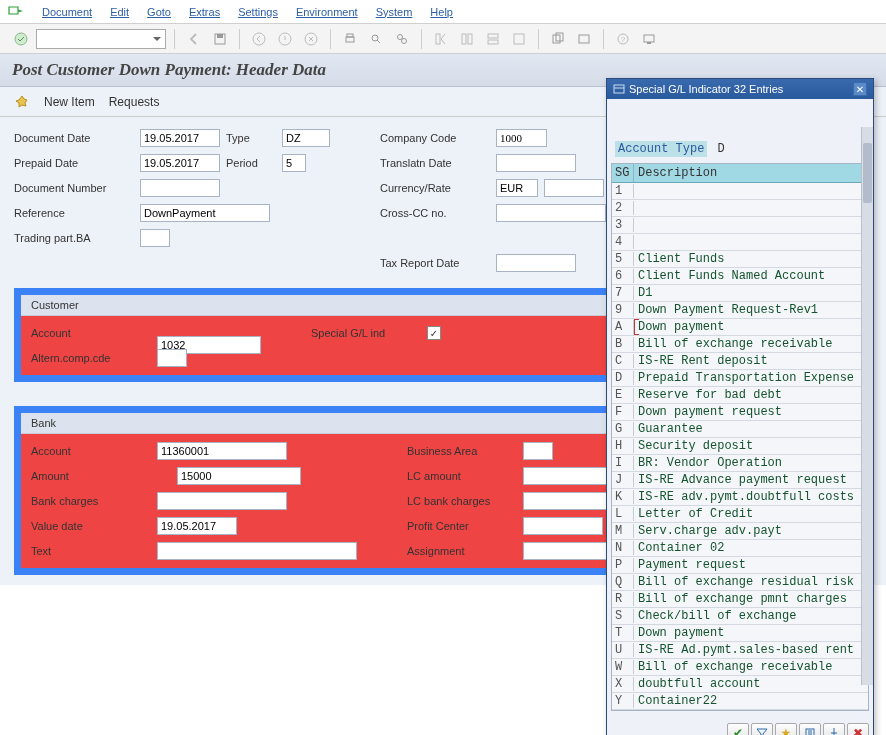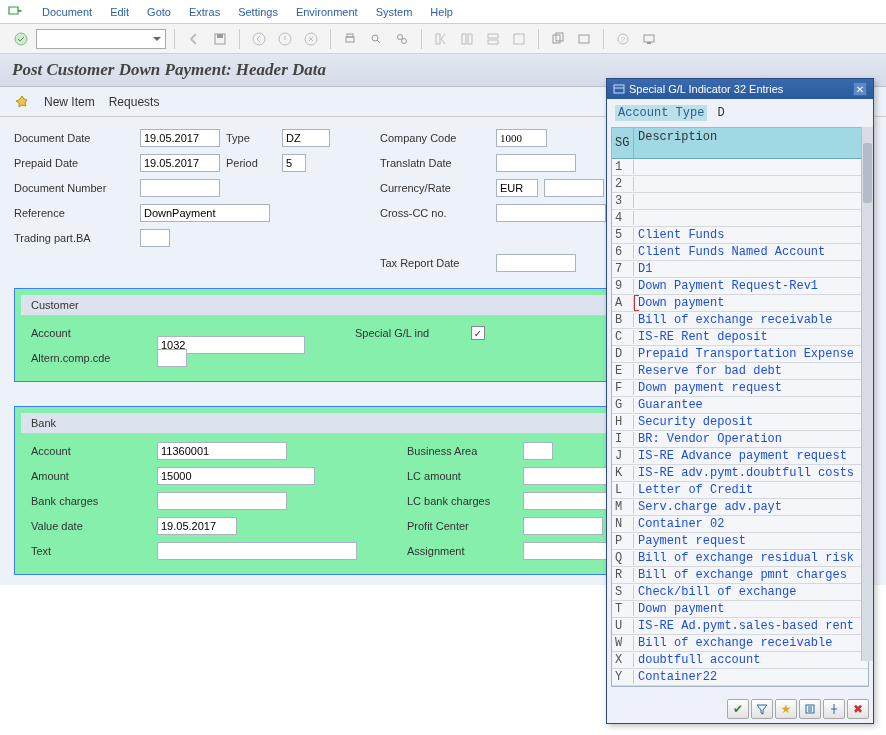--- a/index.html
+++ b/index.html
@@ -1,21 +1,21 @@
 <!DOCTYPE html>
 <html><head>
 <meta charset="utf-8">
 <style>
 * { box-sizing: border-box; margin: 0; padding: 0; }
 body { font-family: Arial, sans-serif; font-size: 11px; background: #fff; width: 886px; height: 735px; position: relative; color: #333; }
 
 
 .menubar { display: flex; align-items: center; height: 24px; background: #fff; border-bottom: 1px solid #d0d0d0; padding: 0 6px; gap: 18px; }
 .menubar .menu-icon { width: 18px; height: 18px; display: flex; align-items: center; justify-content: center; }
-.menubar .menu-item { color: #2c5ea3; cursor: pointer; font-size: 11px; }
+.menubar .menu-item { color: #2c5ea3; text-decoration: underline; cursor: pointer; font-size: 11px; }
 
 
 .toolbar { display: flex; align-items: center; height: 30px; background: #f4f4f4; border-bottom: 1px solid #d0d0d0; padding: 0 10px; gap: 4px; }
 .toolbar .tb-btn { width: 22px; height: 22px; display: flex; align-items: center; justify-content: center; color: #888; cursor: pointer; }
 .toolbar .tb-combo { width: 130px; height: 20px; border: 1px solid #aaa; background: #fff; display: flex; align-items: center; justify-content: flex-end; padding-right: 4px; }
 .toolbar .sep { width: 1px; height: 20px; background: #ccc; margin: 0 4px; }
 
 
 .page-title { background: linear-gradient(#e2e8f2,#d5dce8); font-family: Georgia, serif; font-style: italic; font-weight: bold; font-size: 17px; color: #444; padding: 6px 12px; border-bottom: 1px solid #b8c2d0; }
 
@@ -26,40 +26,40 @@
 
 
 .form-area { padding: 10px 14px; background: #edf1f8; }
 .form-grid { display: flex; gap: 50px; }
 .form-col { display: flex; flex-direction: column; gap: 3px; }
 .form-row { display: flex; align-items: center; height: 22px; gap: 6px; }
 .form-label { width: 120px; color: #333; font-size: 11px; }
 .form-input { height: 18px; border: 1px solid #a8b4c4; background: #fff; font-size: 11px; padding: 0 3px; }
 
 
-.group { margin-top: 14px; border: 1px solid #3b82f6; background: #86efac; padding: 6px; }
+.group { margin-top: 14px; border: 7px solid #3b82f6; background: #ef4444; padding: 0; }
 .group-title { background: #dce3ee; padding: 4px 10px; font-size: 11px; border-bottom: 1px solid #c4ccd8; }
 .group-body { padding: 6px 10px; display: flex; gap: 50px; }
 
 
 .popup { position: absolute; top: 78px; left: 606px; width: 268px; background: #eef2f8; border: 1px solid #2a4a80; box-shadow: 2px 2px 6px rgba(0,0,0,0.25); }
 .popup-title { background: linear-gradient(#3a6aae,#2a5a9e); color: #fff; font-size: 11px; padding: 3px 6px; display: flex; align-items: center; justify-content: space-between; }
 .popup-title .close-btn { width: 14px; height: 14px; background: #5a8ac8; border: 1px solid #3a6aae; display: flex; align-items: center; justify-content: center; color: #fff; cursor: pointer; font-size: 10px; }
 .popup-body { padding: 4px 4px 6px 4px; }
-.acct-row { display: flex; align-items: center; gap: 6px; padding: 2px 4px 6px; }
+.acct-row { display: flex; align-items: center; gap: 6px; padding: 2px 4px 6px; margin-top: 36px; }
 .acct-row .acct-label { font-family: "Courier New", monospace; font-size: 12px; color: #2a5a9e; background: #bce0e8; padding: 1px 3px; }
 .acct-row .acct-value { font-family: "Courier New", monospace; font-size: 12px; padding: 1px 4px; }
 .list-wrapper { border: 1px solid #a8b4c4; background: #f4f6fa; }
 .list-header { display: flex; background: #a0d8e4; border-bottom: 1px solid #6aa8bc; }
-.list-header .col-sg { width: 22px; padding: 8px 3px; font-family: "Courier New", monospace; font-size: 12px; border-right: 1px solid #88b8c8; }
+.list-header .col-sg { width: 22px; padding: 2px 3px; font-family: "Courier New", monospace; font-size: 12px; border-right: 1px solid #88b8c8; }
 .list-header .col-desc { flex: 1; padding: 2px 4px; font-family: "Courier New", monospace; font-size: 12px; }
 .list-rows { }
 .list-row { display: flex; border-bottom: 1px solid #d4d8e0; height: 17px; align-items: center; position: relative; }
 .list-row .col-sg { width: 22px; padding: 0 3px; font-family: "Courier New", monospace; font-size: 12px; border-right: 1px solid #c4ccd8; text-align: left; color: #555; }
-.list-row .col-desc { flex: 1; padding: 0 4px; font-family: "Courier New", monospace; font-size: 12px; color: #1d4ed8; white-space: nowrap; overflow: hidden; }
+.list-row .col-desc { flex: 1; padding: 0 4px; font-family: "Courier New", monospace; font-size: 12px; color: #14532d; white-space: nowrap; overflow: hidden; }
 .list-row.selected .col-desc { position: relative; }
 .sel-marker-left { position: absolute; left: 22px; top: 0; bottom: 0; width: 5px; border-left: 1px solid #cc3333; border-top: 1px dashed #cc3333; border-bottom: 1px dashed #cc3333; }
 .sel-marker-right { position: absolute; right: 0; top: 0; bottom: 0; width: 5px; border-right: 1px solid #cc3333; border-top: 1px dashed #cc3333; border-bottom: 1px dashed #cc3333; }
 .list-scroll { position: absolute; right: 0; top: 0; bottom: 32px; width: 12px; background: #d8dce4; border-left: 1px solid #b8c0cc; }
 .list-scroll .thumb { position: absolute; top: 16px; left: 1px; right: 1px; height: 60px; background: #b4bccc; border-radius: 2px; }
 .popup-buttons { display: flex; justify-content: flex-end; gap: 2px; padding: 6px 4px 4px; background: #eef2f8; }
 .popup-buttons .pbtn { width: 22px; height: 20px; background: linear-gradient(#fefefe,#e2e2e2); border: 1px solid #a8a8a8; border-radius: 2px; display: flex; align-items: center; justify-content: center; font-size: 12px; cursor: pointer; }
 .checkbox { width: 14px; height: 14px; border: 1px solid #888; background: #fff; display: inline-flex; align-items: center; justify-content: center; font-size: 10px; color: #333; }
 svg { display: block; }
 </style>
@@ -262,21 +262,21 @@
       </div>
     </div>
   </div>
 
   <div class="group">
     <div class="group-title">Customer</div>
     <div class="group-body">
       <div class="form-col">
         <div class="form-row">
           <span class="form-label">Account</span>
-          <input class="form-input" style="width: 148px; margin-top: 23px;" value="1032">
+          <input class="form-input" style="width: 104px; margin-top: 23px;" value="1032">
         </div>
         <div class="form-row">
           <span class="form-label">Altern.comp.cde</span>
           <input class="form-input" style="width: 30px;" value="">
         </div>
       </div>
       <div class="form-col">
         <div class="form-row">
           <span class="form-label" style="width:110px">Special G/L ind</span>
           <span class="checkbox">✓</span>
@@ -288,21 +288,21 @@
   <div class="group" style="margin-top:24px">
     <div class="group-title">Bank</div>
     <div class="group-body">
       <div class="form-col">
         <div class="form-row">
           <span class="form-label">Account</span>
           <input class="form-input" style="width: 130px;" value="11360001">
         </div>
         <div class="form-row">
           <span class="form-label">Amount</span>
-          <input class="form-input" style="width: 158px;" value="15000">
+          <input class="form-input" style="width: 124px; margin-left: 20px;" value="15000">
         </div>
         <div class="form-row">
           <span class="form-label">Bank charges</span>
           <input class="form-input" style="width: 130px;" value="">
         </div>
         <div class="form-row">
           <span class="form-label">Value date</span>
           <input class="form-input" style="width: 80px;" value="19.05.2017">
         </div>
         <div class="form-row">

